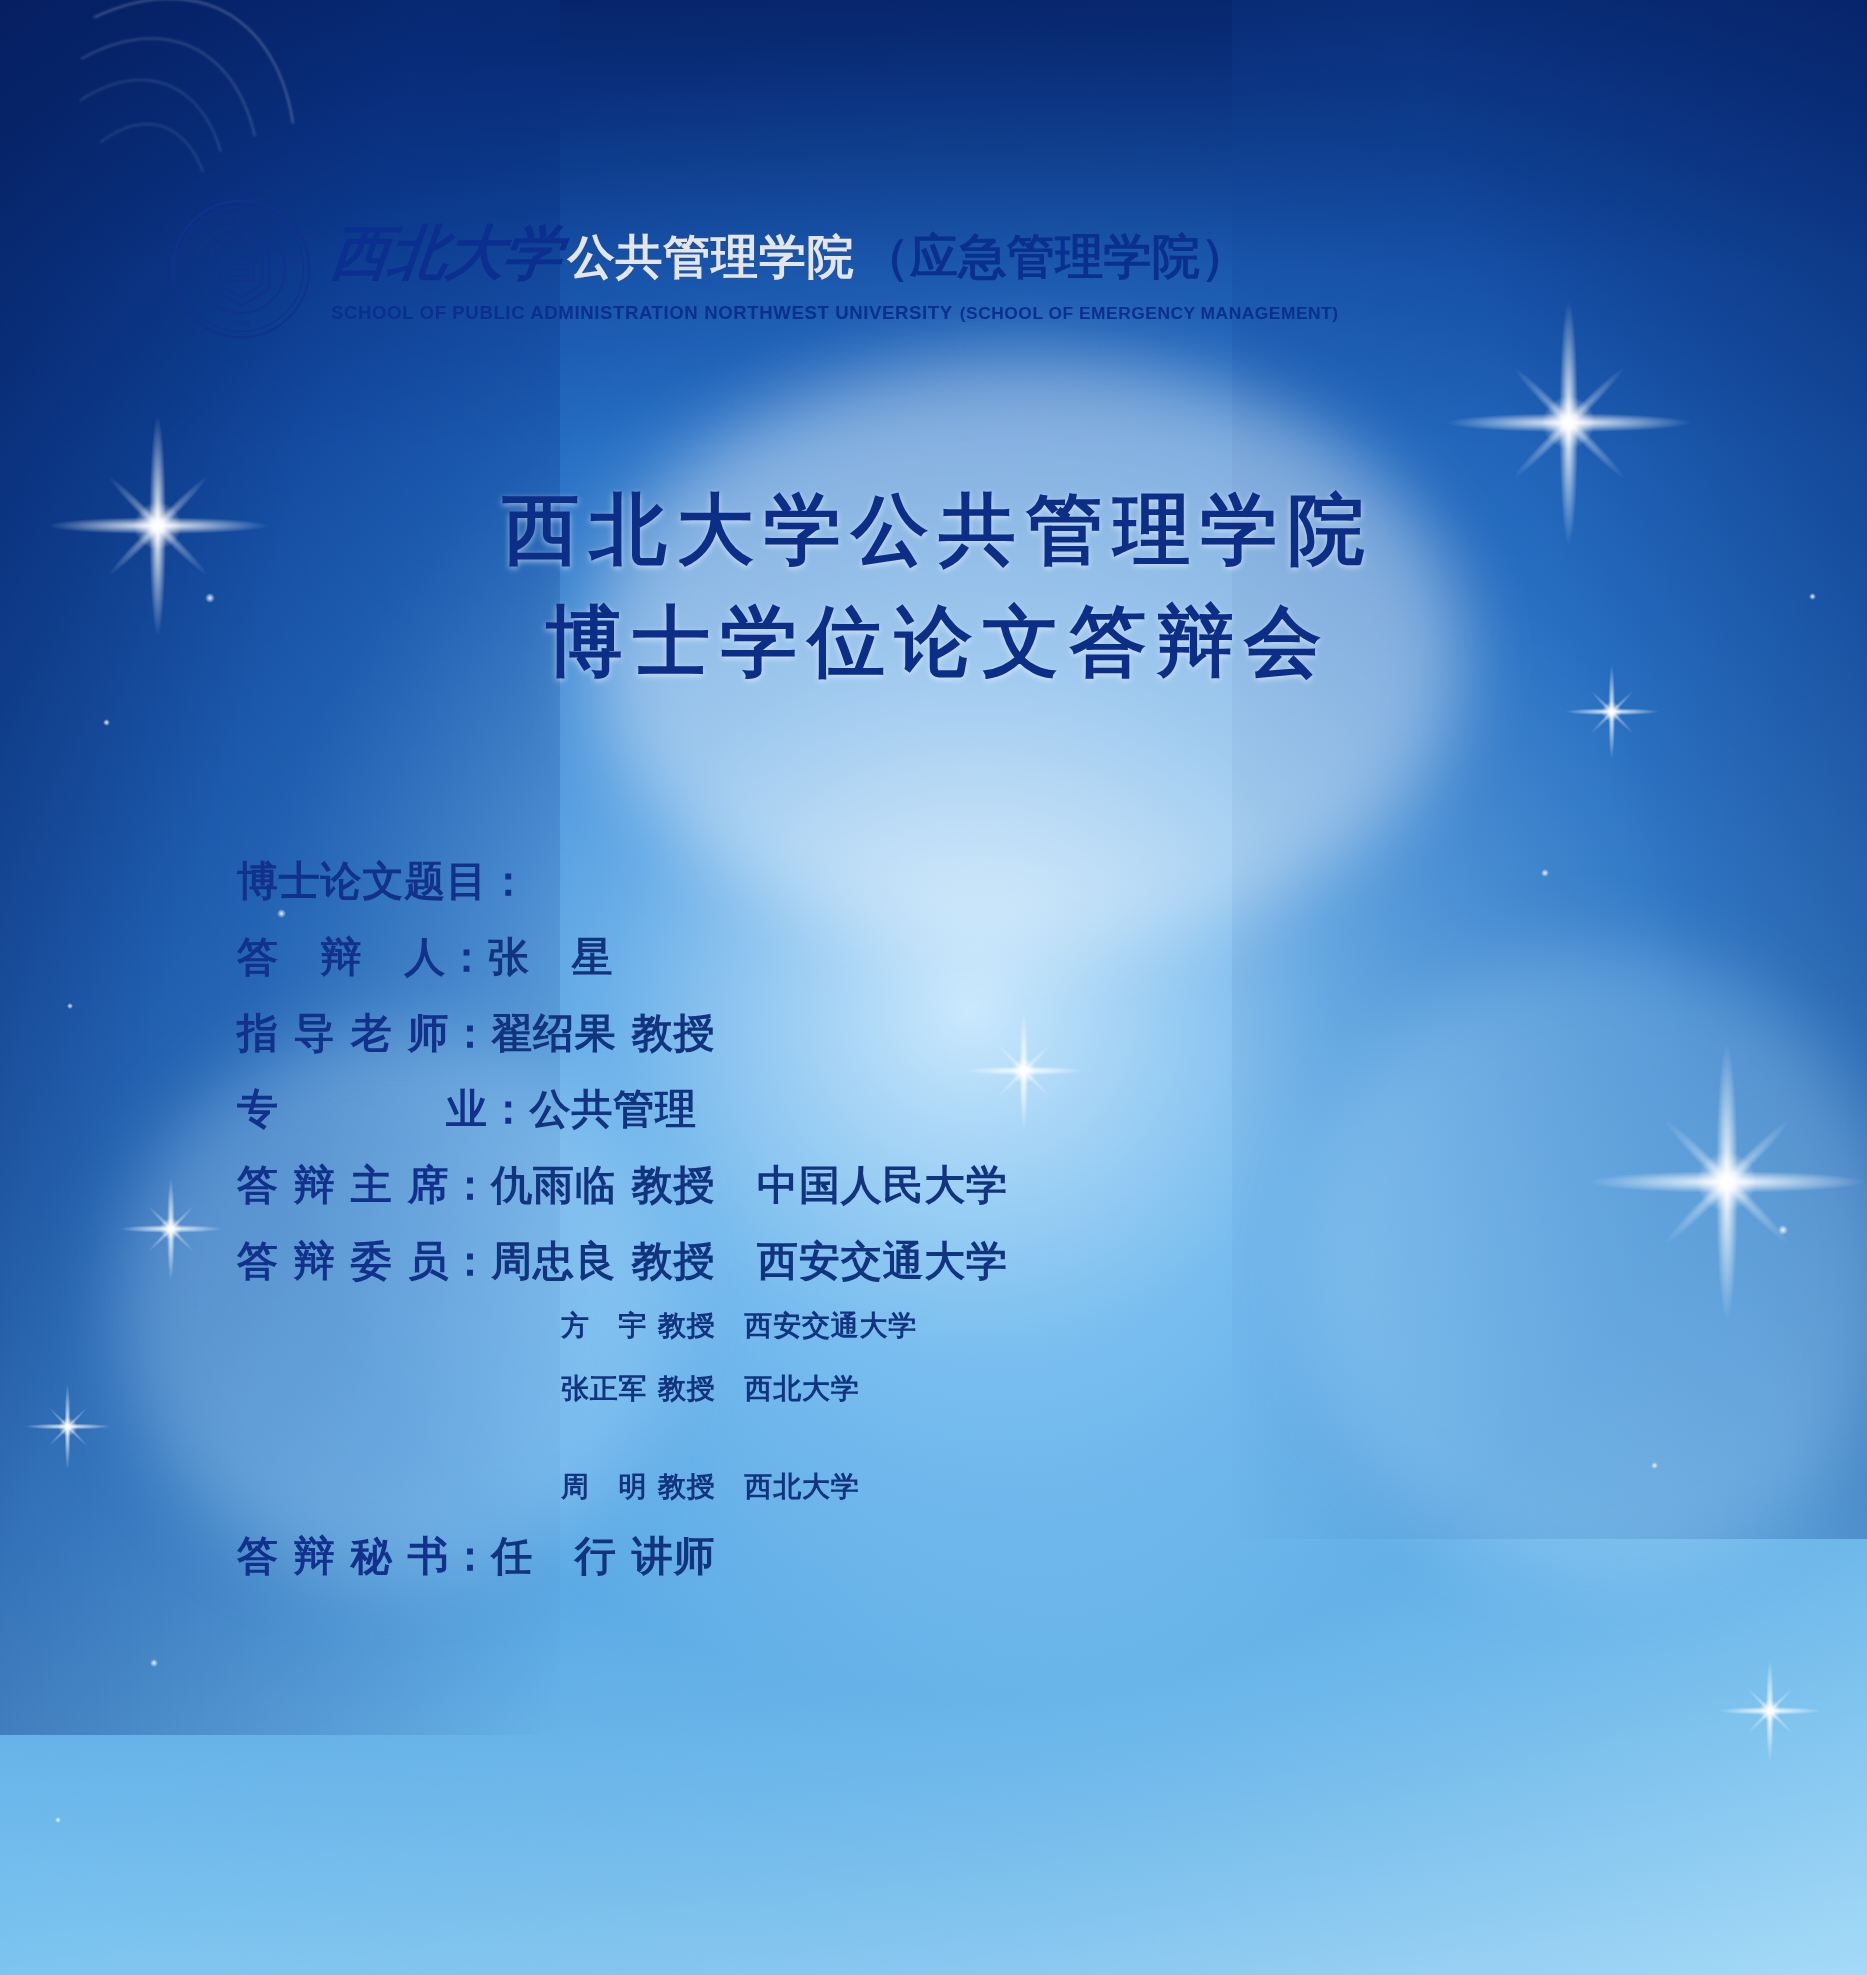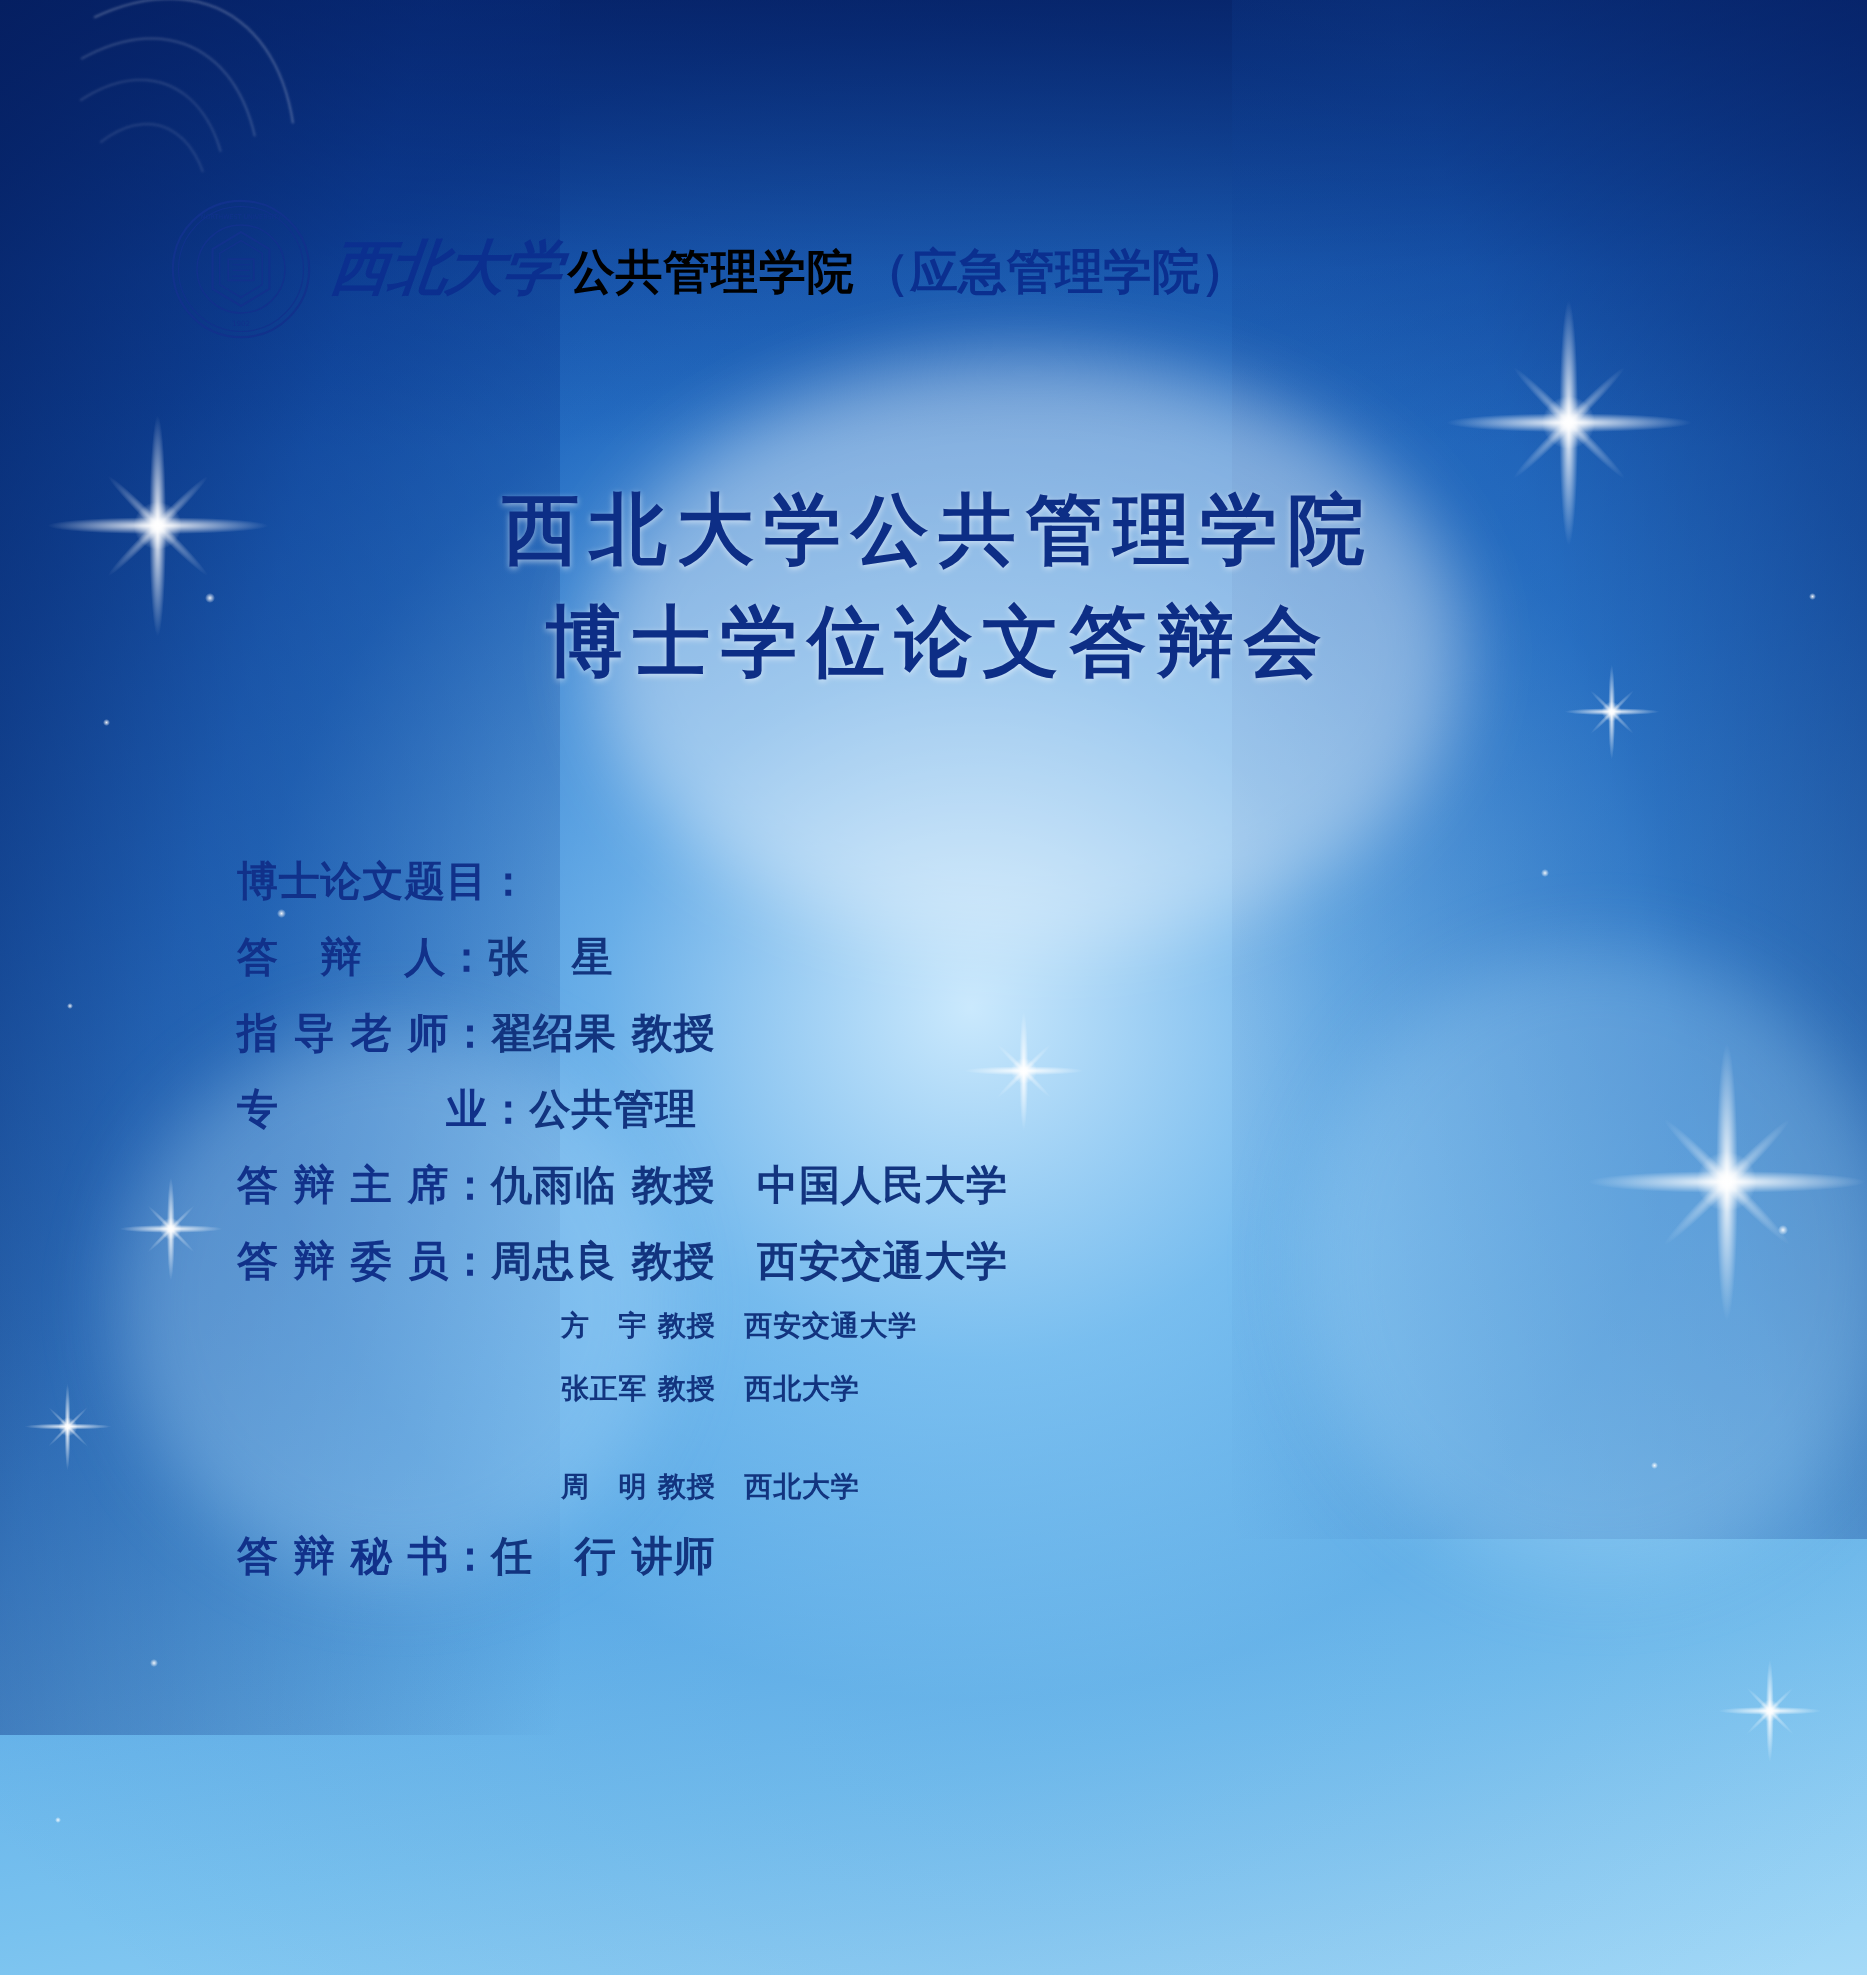--- a/index.html
+++ b/index.html
@@ -146,21 +146,21 @@
     font-style: italic;
     font-size: 59px;
     color: #0b2f8f;
     letter-spacing: -1.6px;
     transform: skewX(-6deg);
   }
   .wm-cn {
     font-family: "DejaVu Sans", "Liberation Sans", sans-serif;
     font-weight: 700;
     font-size: 47px;
-    color: #000000;
+    color: #e5e5e5;
     letter-spacing: 0.8px;
   }
   .wm-cn-paren {
     font-family: "DejaVu Sans", "Liberation Sans", sans-serif;
     font-weight: 700;
     font-size: 48px;
     color: #0b2f8f;
     letter-spacing: 0.4px;
   }
   .wm-en {
@@ -321,20 +321,24 @@
         <text x="100" y="30" text-anchor="middle" font-size="9" fill="#11328c" font-family="DejaVu Sans, sans-serif">NORTHWEST UNIVERSITY</text>
         <text x="100" y="180" text-anchor="middle" font-size="10" fill="#11328c" font-family="DejaVu Sans, sans-serif">1902</text>
       </svg>
     </div>
     <div class="wordmark">
       <div class="wordmark-row">
         <span class="wm-cn-cal">西北大学</span>
         <span class="wm-cn">公共管理学院</span>
         <span class="wm-cn-paren">（应急管理学院）</span>
       </div>
+      <div class="wordmark-row">
+        <span class="wm-en">SCHOOL OF PUBLIC ADMINISTRATION NORTHWEST UNIVERSITY</span>
+        <span class="wm-en-paren">(SCHOOL OF EMERGENCY MANAGEMENT)</span>
+      </div>
     </div>
   </div>
 
   <div class="title-block">
     <div class="title-line">西北大学公共管理学院</div>
     <div class="title-line">博士学位论文答辩会</div>
   </div>
 
   <div class="info">
 

